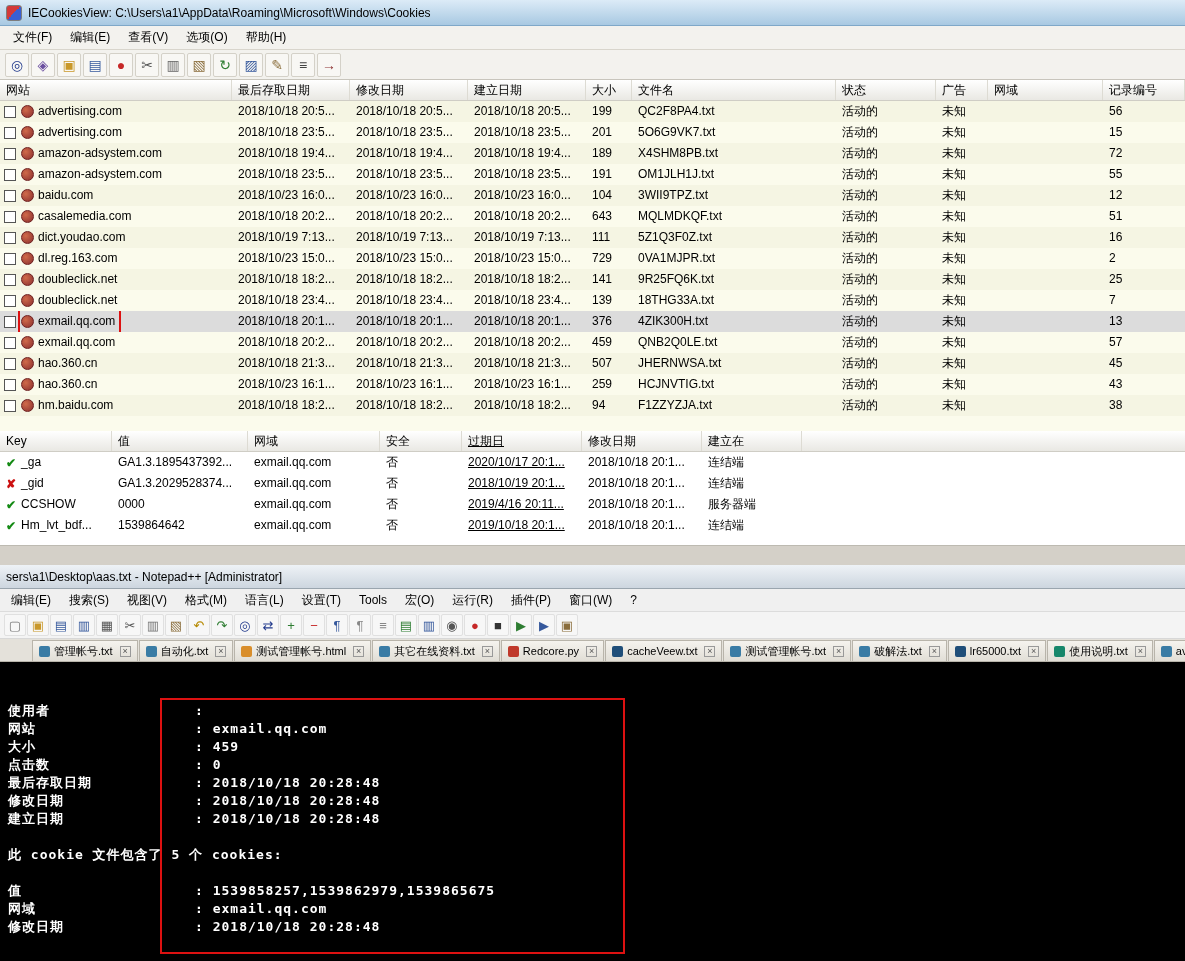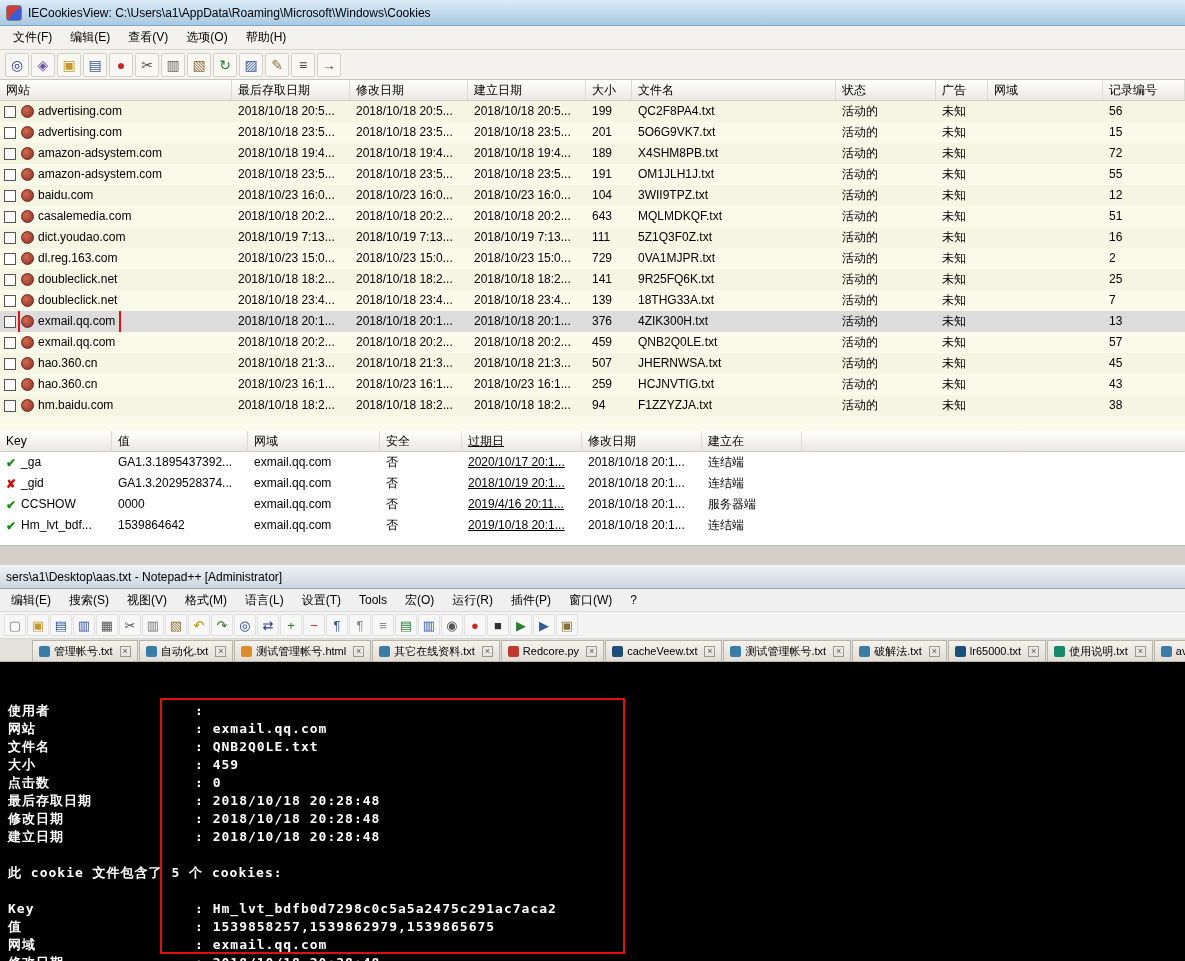--- a/index.html
+++ b/index.html
@@ -763,23 +763,20 @@
   <div class="console">
     <div>
   <div class="console-line">
     <span class="console-label">使用者</span><span class="console-value">:</span>
   </div>
 
   <div class="console-line">
     <span class="console-label">网站</span><span class="console-value">: exmail.qq.com</span>
   </div>
 
-  <div class="console-line">
-    <span class="console-label">文件名</span><span class="console-value">: QNB2Q0LE.txt</span>
-  </div>
 
   <div class="console-line">
     <span class="console-label">大小</span><span class="console-value">: 459</span>
   </div>
 
   <div class="console-line">
     <span class="console-label">点击数</span><span class="console-value">: 0</span>
   </div>
 
   <div class="console-line">
@@ -799,23 +796,20 @@
   </div>
 
   <div class="console-line">
     <span class="console-label">此 cookie 文件包含了 5 个 cookies:</span><span class="console-value"></span>
   </div>
 
   <div class="console-line">
     <span class="console-label"></span><span class="console-value"></span>
   </div>
 
-  <div class="console-line">
-    <span class="console-label">Key</span><span class="console-value">: Hm_lvt_bdfb0d7298c0c5a5a2475c291ac7aca2</span>
-  </div>
 
   <div class="console-line">
     <span class="console-label">值</span><span class="console-value">: 1539858257,1539862979,1539865675</span>
   </div>
 
   <div class="console-line">
     <span class="console-label">网域</span><span class="console-value">: exmail.qq.com</span>
   </div>
 
   <div class="console-line">

